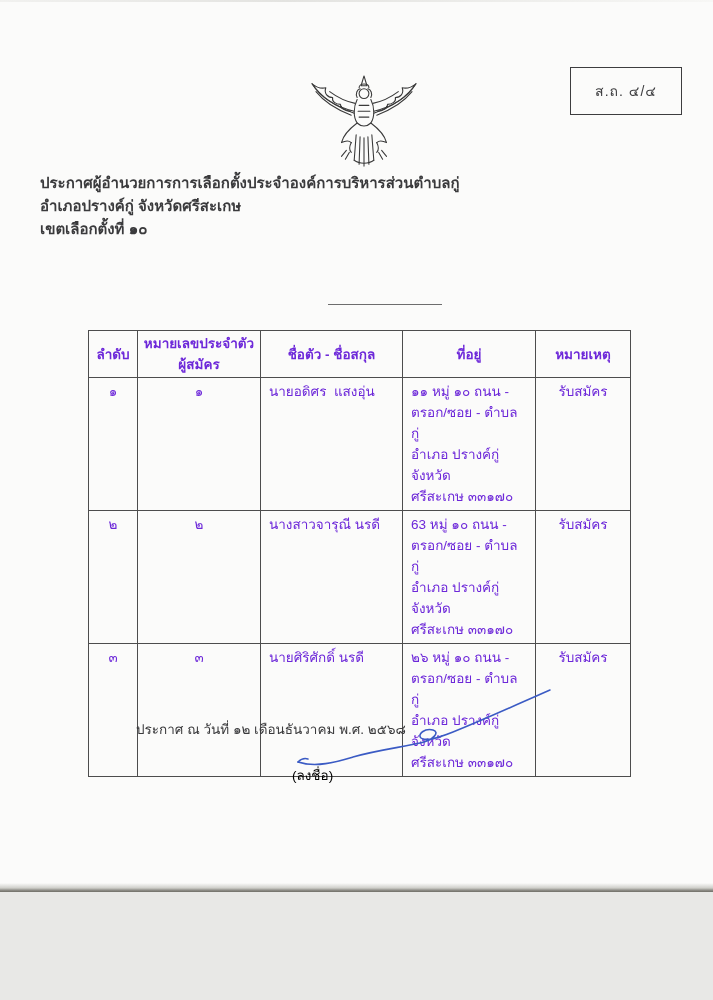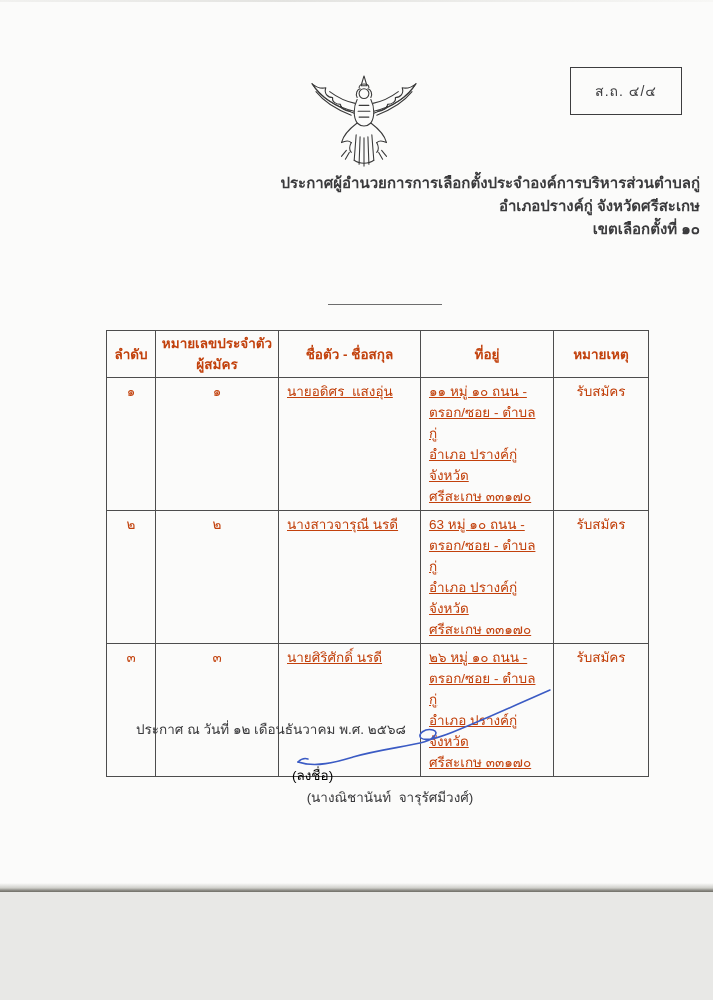--- a/index.html
+++ b/index.html
@@ -14,40 +14,40 @@
   }
   .form-code-box{
     position:absolute;left:570px;top:67px;width:110px;height:46px;
     border:1.5px solid #3d3d3f;
     display:flex;align-items:center;justify-content:center;
     font-size:14px;letter-spacing:1px;color:#3d3d3f;
   }
   .garuda{position:absolute;left:300px;top:74px;}
   .title-block{
     position:absolute;left:40px;top:171px;width:660px;
-    text-align:right;font-size:15px;font-weight:600;line-height:23px;color:#3a3a3c;
+    text-align:left;font-size:15px;font-weight:600;line-height:23px;color:#3a3a3c;
   }
   .divider{
     position:absolute;left:328px;top:304px;width:114px;height:0;
     border-top:1.5px solid #6d6d6d;
   }
   table.candidates{
     position:absolute;left:88px;top:330px;width:542px;
     border-collapse:collapse;table-layout:fixed;
-    font-size:13.5px;line-height:21px;color:#c2410c;margin-left:18px;
+    font-size:13.5px;line-height:21px;color:#6d28d9;
   }
   table.candidates th,table.candidates td{
     border:1px solid #4d4d4d;
     padding:3px 8px;
     vertical-align:top;
     font-weight:600;
   }
   table.candidates td{font-weight:400;}
   th.c,td.c{text-align:center;}
-  td.l,th.l{text-align:left;text-decoration:underline;}
+  td.l,th.l{text-align:left;}
   .pre{white-space:pre-line;}
   .prew{white-space:pre-wrap;}
   tr.hdr{height:46px;}
   tr.hdr th{vertical-align:middle;padding:2px 4px;}
   tr.r1{height:84px;} tr.r2{height:85px;} tr.r3{height:96px;}
   .date-line{
     position:absolute;left:136px;top:672px;
     font-size:13.5px;color:#3a3a3c;margin-top:46px;
   }
   .signature{position:absolute;left:278px;top:682px;}
@@ -166,17 +166,16 @@
   <svg class="signature" viewBox="0 0 280 95" width="280" height="95" aria-hidden="true">
     <g fill="none" stroke="#3b5bc4" stroke-width="1.6" stroke-linecap="round" stroke-linejoin="round">
       <path d="M272,8 C240,22 205,38 175,50 C160,56 148,60 143,56 C139,52 147,46 155,48 C162,50 156,58 142,61 C125,65 100,68 75,75 C58,80 38,86 20,80"></path>
       <path d="M20,80 C23,77 27,76 30,77"></path>
     </g>
   </svg>
 
   <div class="sign-label">(ลงชื่อ)</div>
 
   <div class="signer-block">
-    <div class="prew">(นางณิชานันท์  จารุรัศมีวงศ์)</div>
   </div>
 
   <div class="bottom-edge"></div>
 </div>
 
 </body></html>

